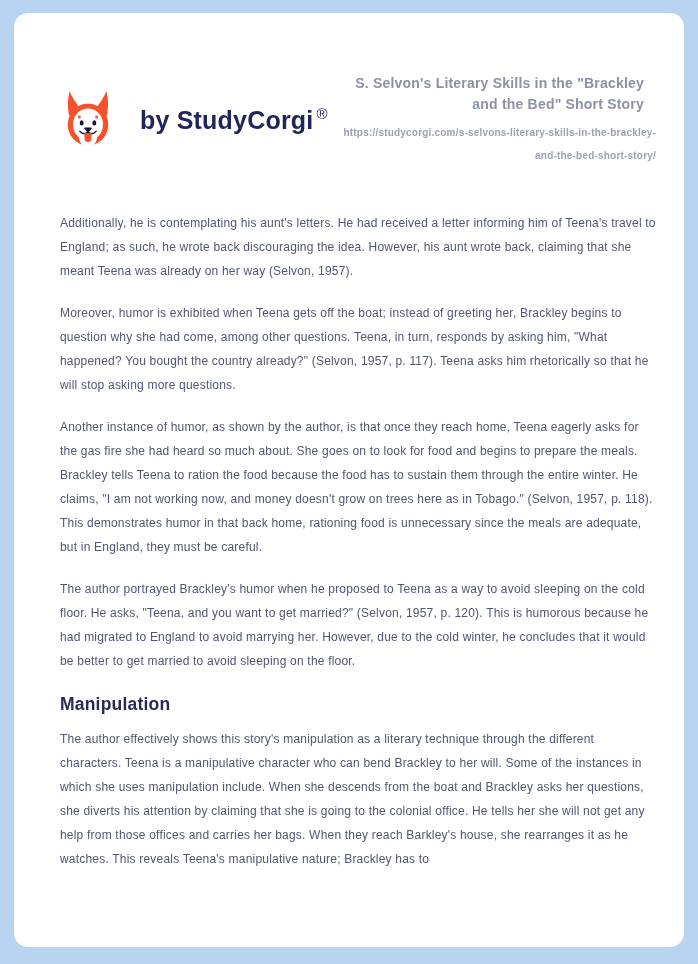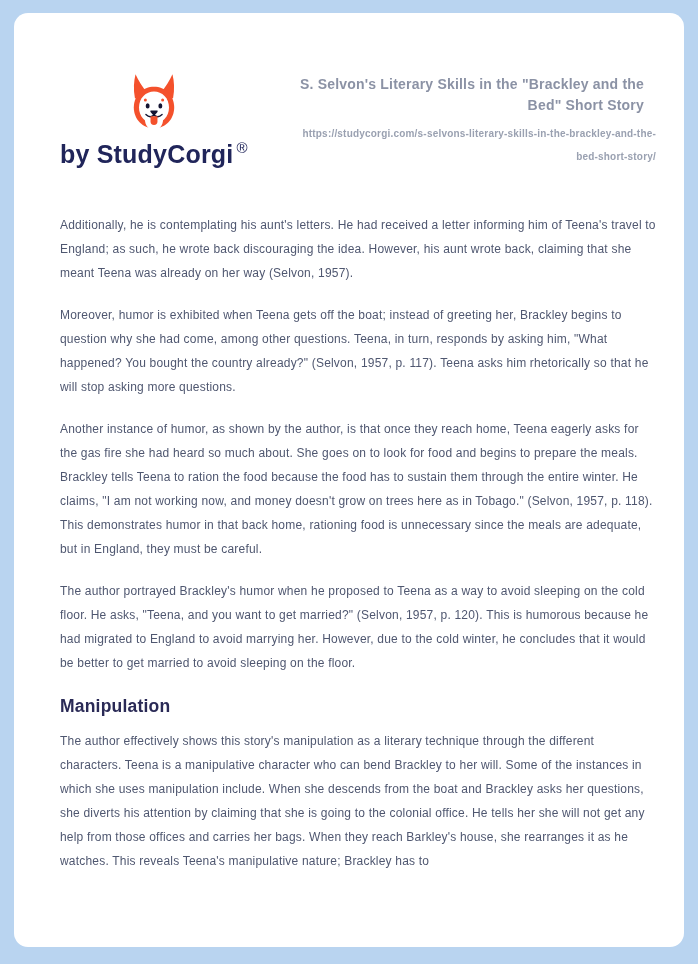--- a/index.html
+++ b/index.html
@@ -30,22 +30,21 @@
   .header {
     display: flex;
     justify-content: space-between;
     align-items: center;
     min-height: 64px;
     margin-bottom: 44px;
   }
   .logo-block {
     display: flex;
     align-items: center;
-    gap: 6px;
-    flex-direction: column;
+    gap: 24px;
   }
   .logo-icon {
     width: 56px;
     height: 60px;
     flex: 0 0 auto;
   }
   .wordmark {
     font-size: 25px;
     font-weight: bold;
     color: #20255a;

